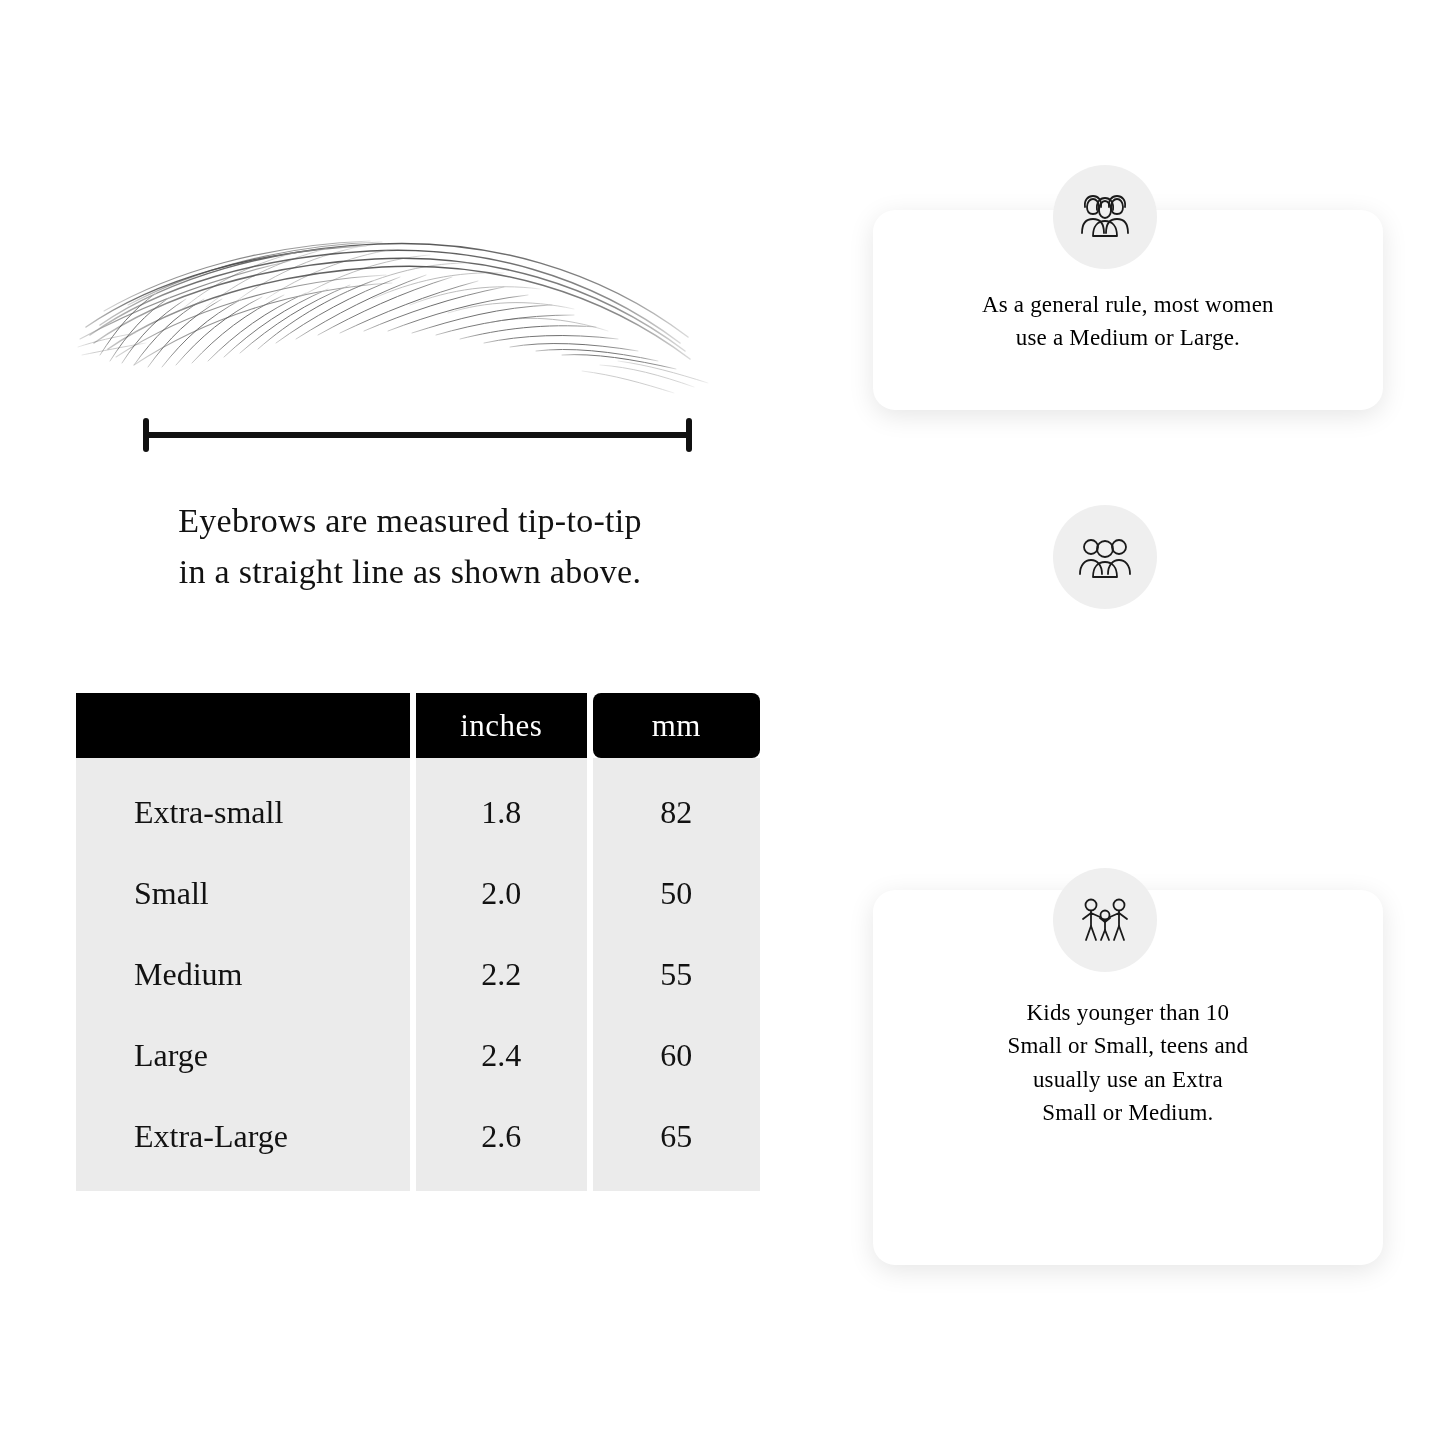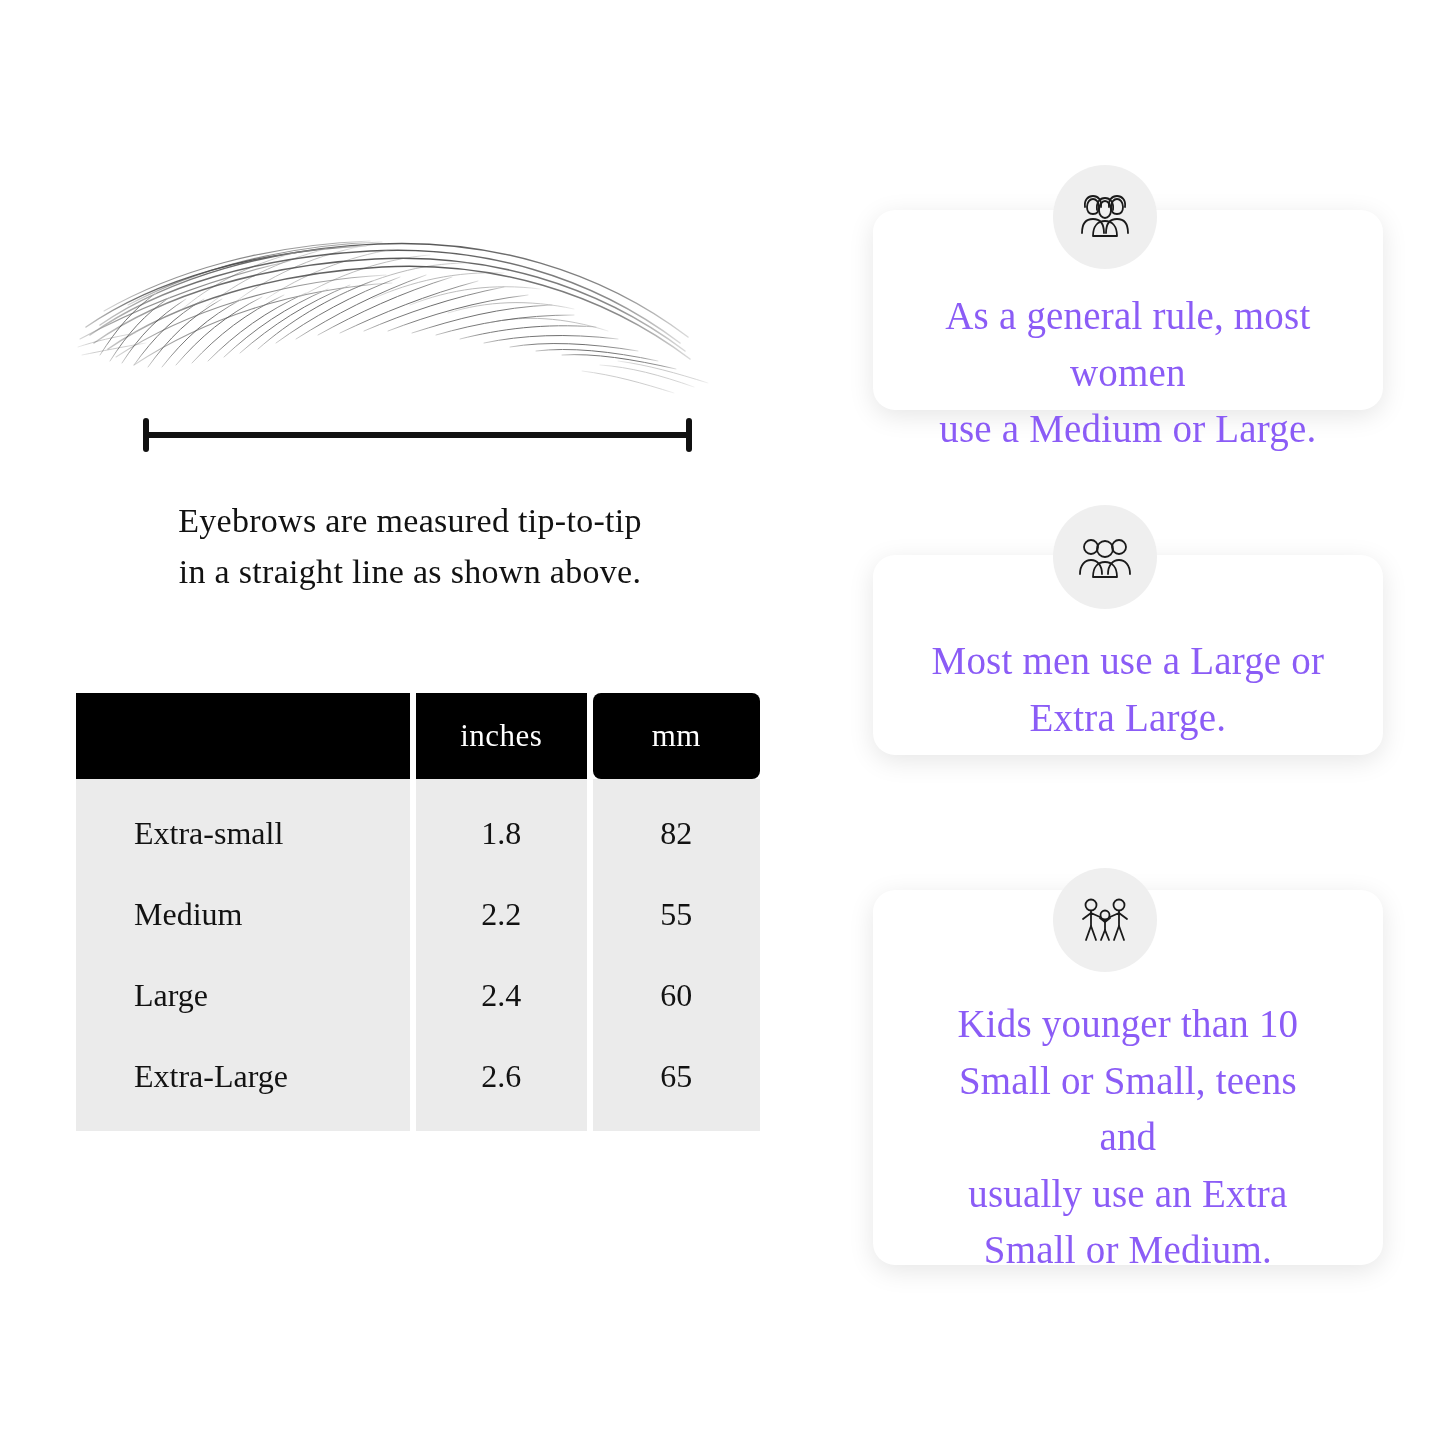--- a/index.html
+++ b/index.html
@@ -66,21 +66,21 @@
     width: 696px;
     border-collapse: separate;
     border-spacing: 6px 0;
   }
   .size-table th, .size-table td {
     padding: 0;
   }
   .size-table thead th {
     background: #000000;
     color: #ffffff;
-    height: 86px;
+    height: 65px;
     font-size: 31px;
     font-weight: normal;
     text-align: center;
     vertical-align: middle;
     letter-spacing: 0.5px;
   }
   .size-table thead th.blank-head {
     width: 352px;
   }
   .size-table thead th.col-inches { width: 180px; }
@@ -113,23 +113,23 @@
     position: absolute;
     left: 55px;
     width: 510px;
     background: #ffffff;
     border-radius: 22px;
     box-shadow: 0 6px 26px rgba(0,0,0,0.10);
     text-align: center;
     box-sizing: border-box;
   }
   .note-card .note-text {
-    font-size: 39px;
+    font-size: 23px;
     line-height: 1.45;
-    color: #8b5cf6;
+    color: #000000;
     letter-spacing: 0.2px;
   }
 
   .note-1 { top: 210px; height: 200px; }
   .note-1 .note-text { padding: 78px 48px 0 48px; }
 
   .note-2 { top: 555px; height: 200px; }
   .note-2 .note-text { padding: 78px 48px 0 48px; }
 
   .note-3 { top: 890px; height: 375px; }
@@ -263,20 +263,25 @@
           <th class="col-mm">mm</th>
         </tr>
       </thead>
       <tbody>
         <tr>
           <td class="name">Extra-small</td>
           <td class="num">1.8</td>
           <td class="num">82</td>
         </tr>
         <tr>
+          <td class="name">Small</td>
+          <td class="num">2.0</td>
+          <td class="num">50</td>
+        </tr>
+        <tr>
           <td class="name">Medium</td>
           <td class="num">2.2</td>
           <td class="num">55</td>
         </tr>
         <tr>
           <td class="name">Large</td>
           <td class="num">2.4</td>
           <td class="num">60</td>
         </tr>
         <tr>
@@ -290,26 +295,20 @@
 
   <div class="right-col">
 
     <div class="note-card note-1">
       <div class="note-text">
         <div>As a general rule, most women</div>
         <div>use a Medium or Large.</div>
       </div>
     </div>
 
-    <div class="note-card note-2">
-      <div class="note-text">
-        <div>Most men use a Large or</div>
-        <div>Extra Large.</div>
-      </div>
-    </div>
 
     <div class="note-card note-3">
       <div class="note-text">
         <div>Kids younger than 10</div>
         <div>Small or Small, teens and</div>
         <div>usually use an Extra</div>
         <div>Small or Medium.</div>
       </div>
     </div>
   </div>

